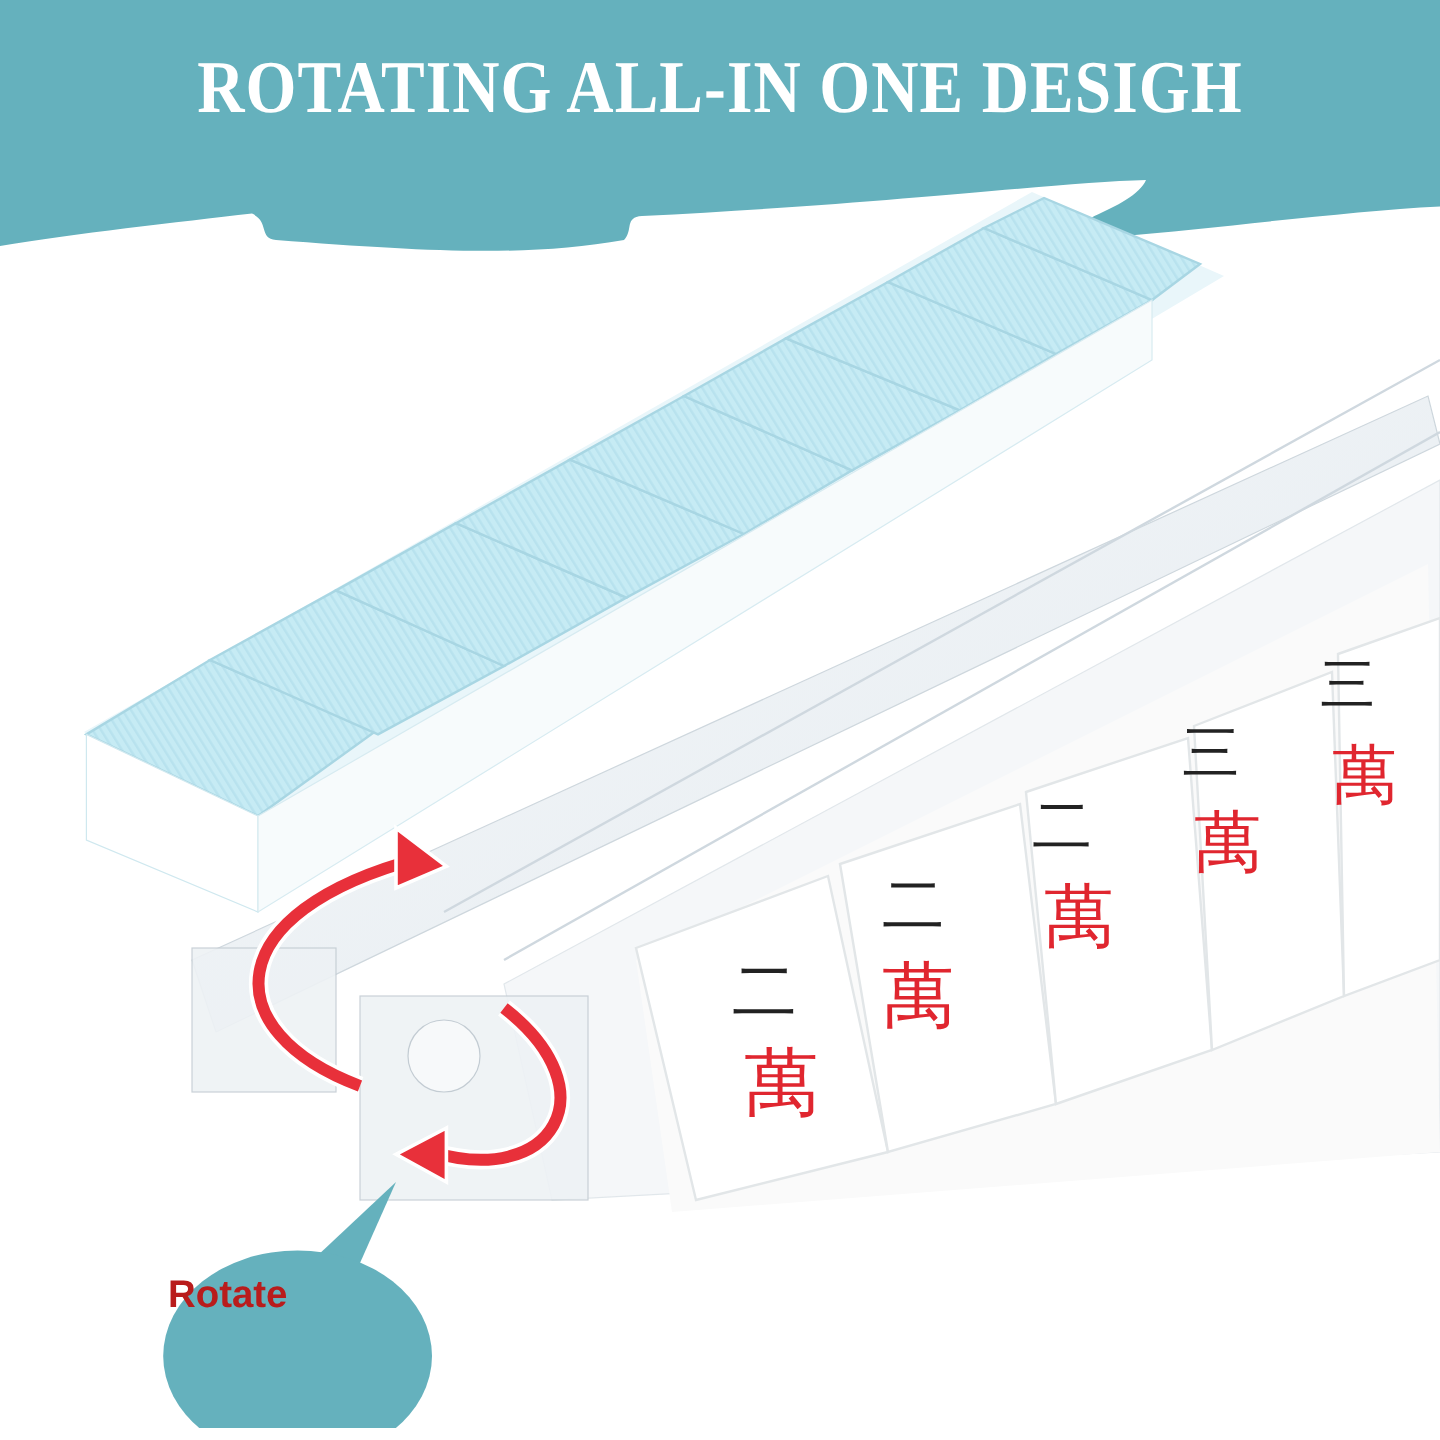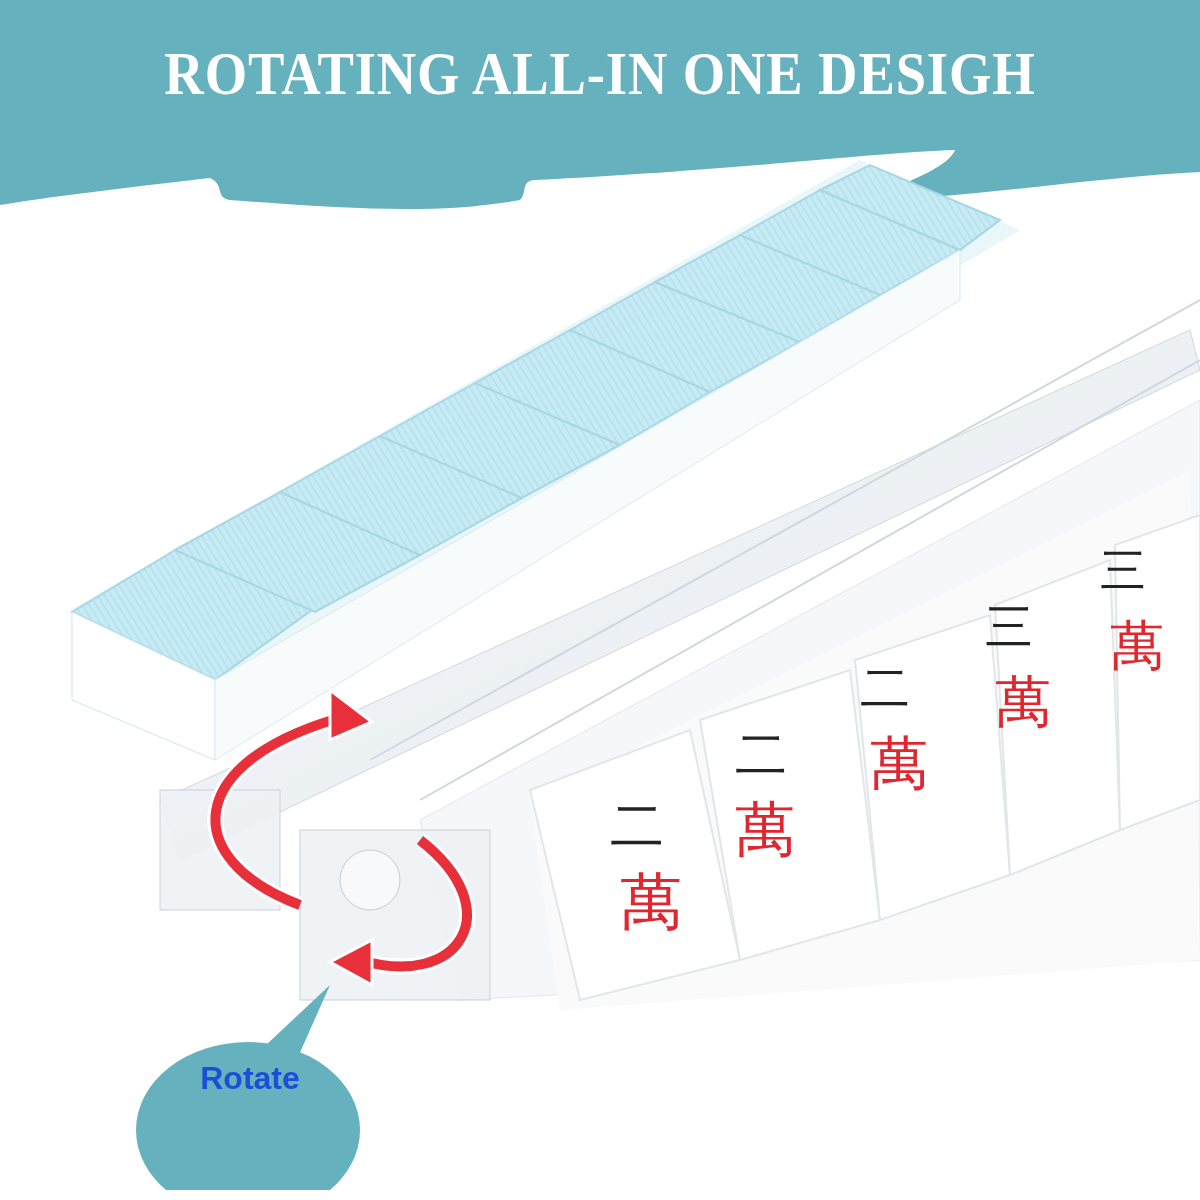--- a/index.html
+++ b/index.html
@@ -4,21 +4,21 @@
 <style>
   html, body { margin:0; padding:0; }
   body { width:1200px; height:1200px; position:relative; overflow:hidden; background:#ffffff; font-family:"Liberation Sans", sans-serif; }
   .banner { position:absolute; left:0; top:0; width:1052px; height:220px; }
   .banner svg { position:absolute; left:0; top:0; }
   .title { position:absolute; left:0; top:38px; width:1200px; text-align:center; color:#ffffff;
            font-family:"Liberation Serif", serif; font-weight:bold; font-size:62px; letter-spacing:1px;
            transform:scaleX(0.88); transform-origin:center; }
   .scene { position:absolute; left:0; top:0; width:1200px; height:1200px; }
   .bubble { position:absolute; left:130px; top:1020px; width:230px; height:170px; }
-  .bubble-text { position:absolute; left:140px; top:1058px; width:220px; text-align:center; color:#1d4ed8;
+  .bubble-text { position:absolute; left:140px; top:1058px; width:220px; color:#b91c1c;
                  font-family:"Liberation Sans", sans-serif; font-weight:bold; font-size:32px; line-height:40px; }
   .tile-num { font-family:"DejaVu Serif", serif; }
 </style>
 </head>
 <body>
 
 <div class="banner">
   <svg width="1200" height="220" viewBox="0 0 1200 220">
     <path d="M0 0 H1200 V172 C1120 176 1020 190 930 197 C905 199 900 186 912 180 C930 172 950 162 955 150
              C880 152 740 170 535 180 C520 181 528 192 520 200 C440 214 360 210 230 200 C215 198 225 185 210 178

